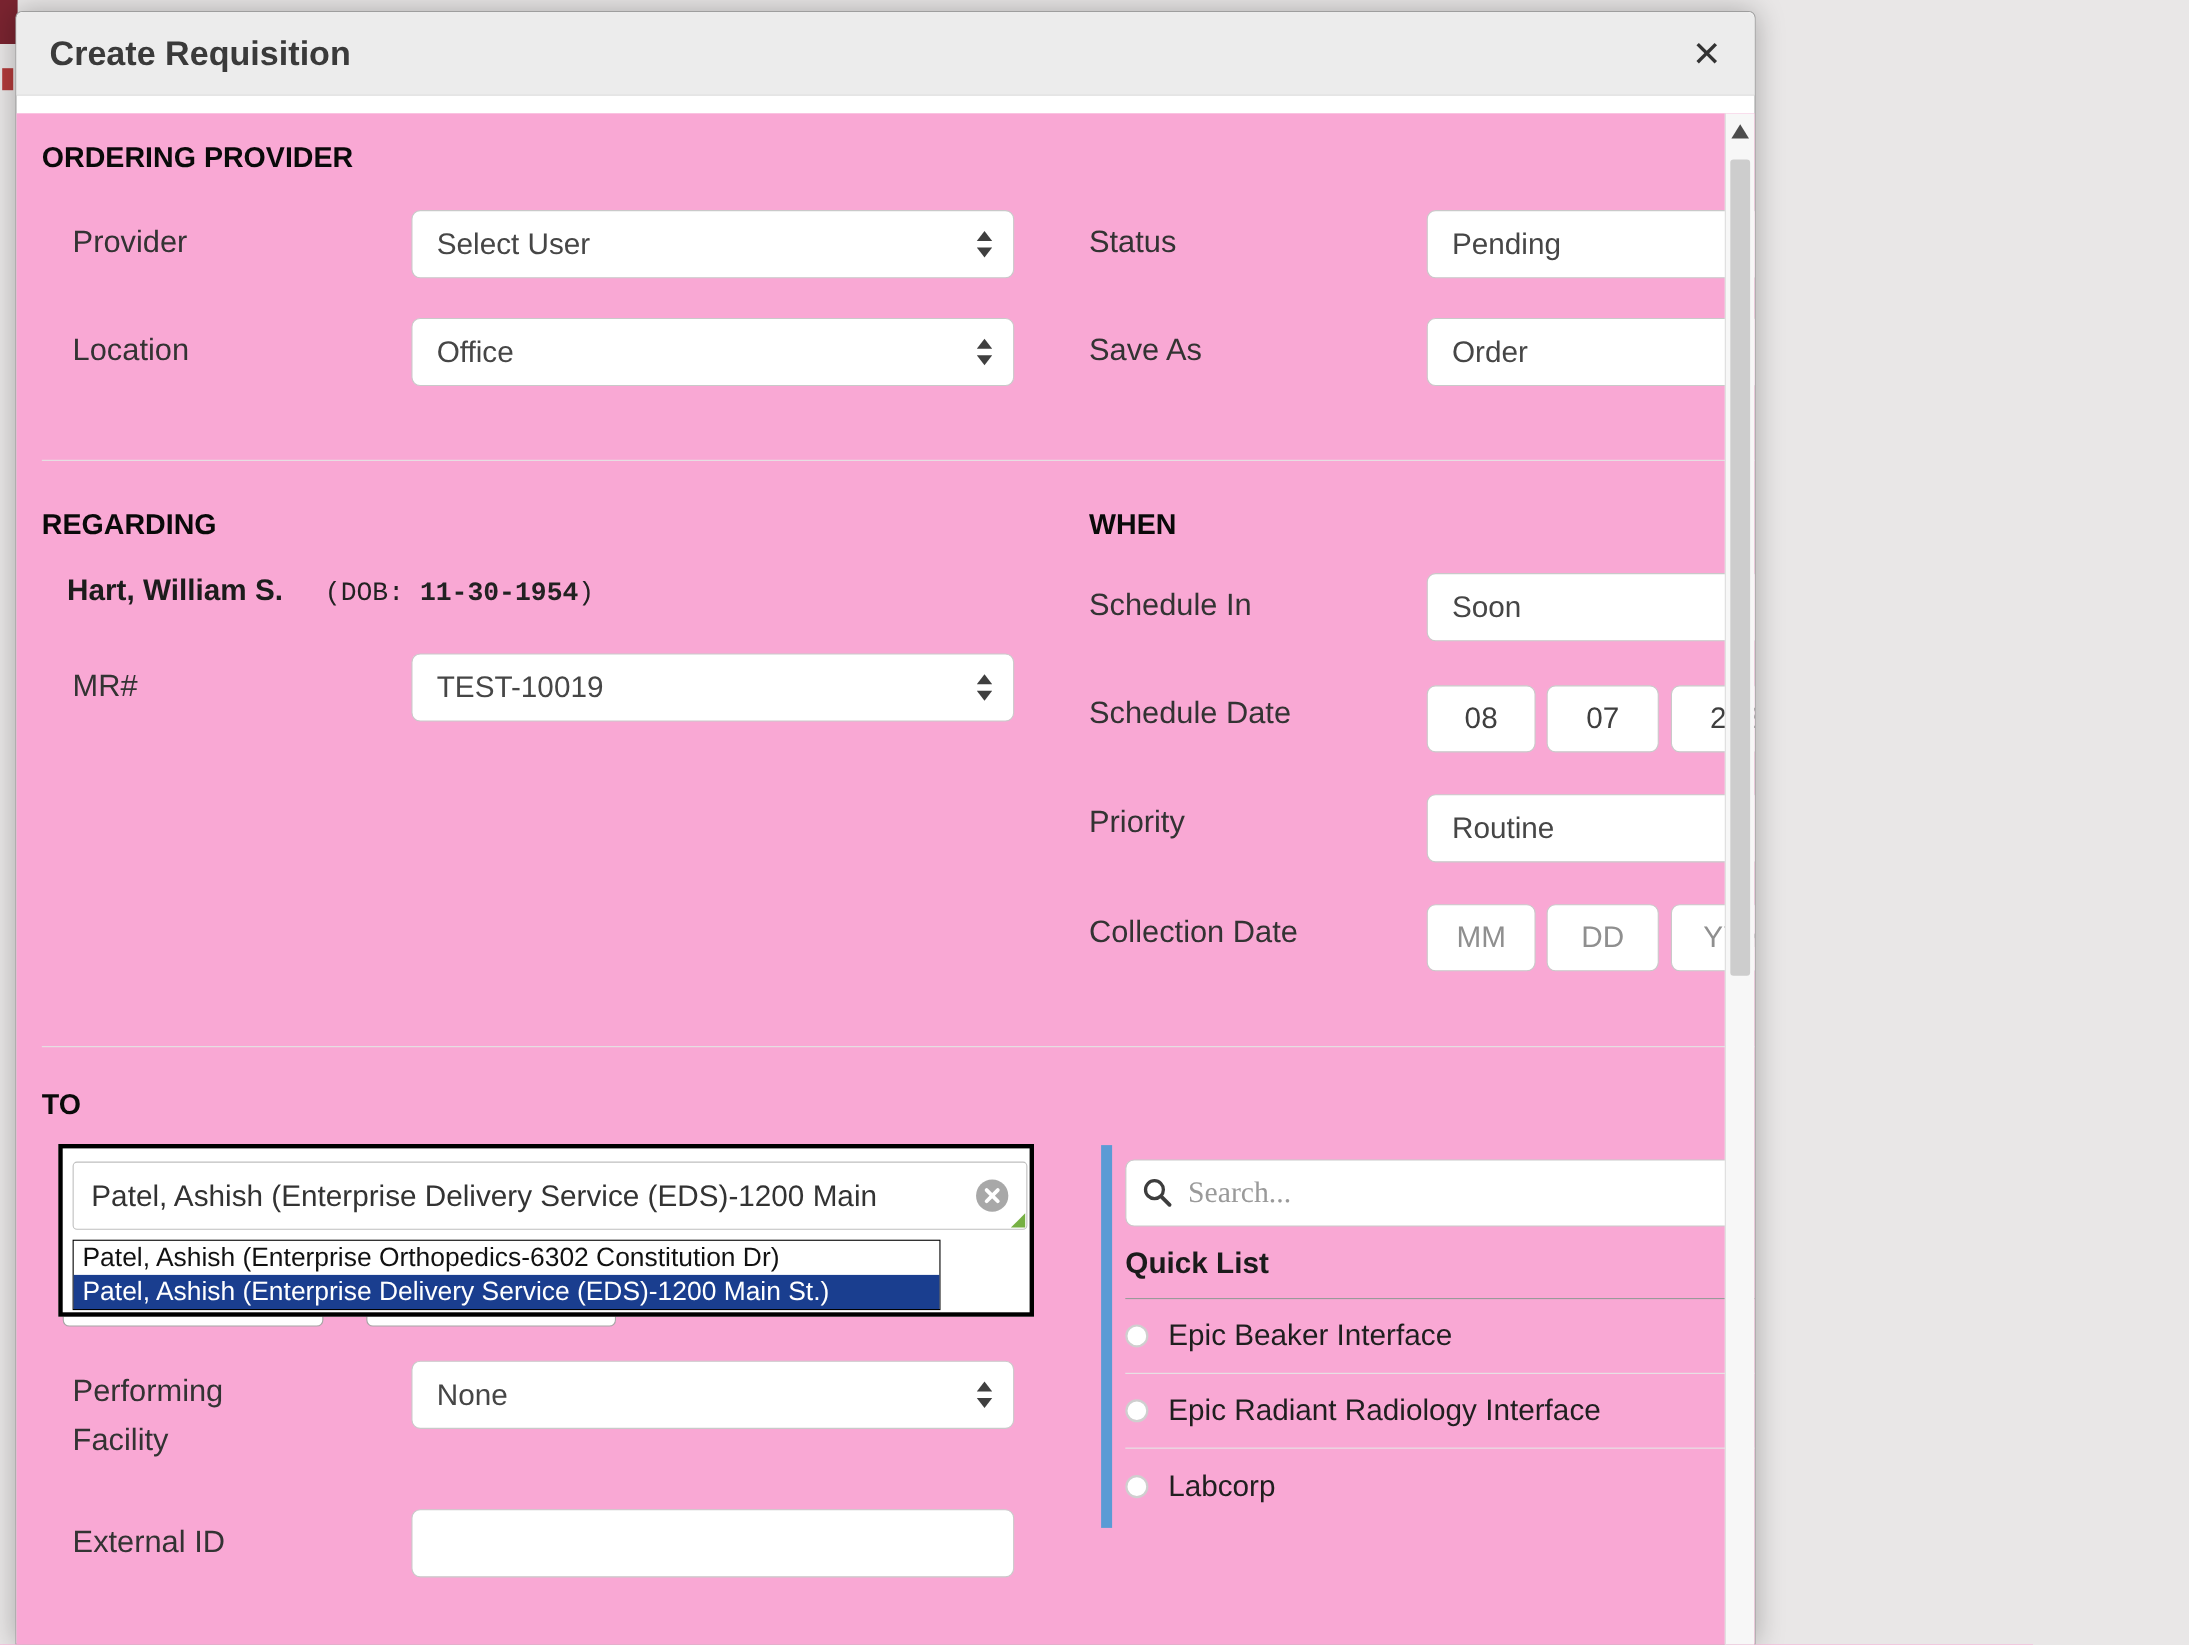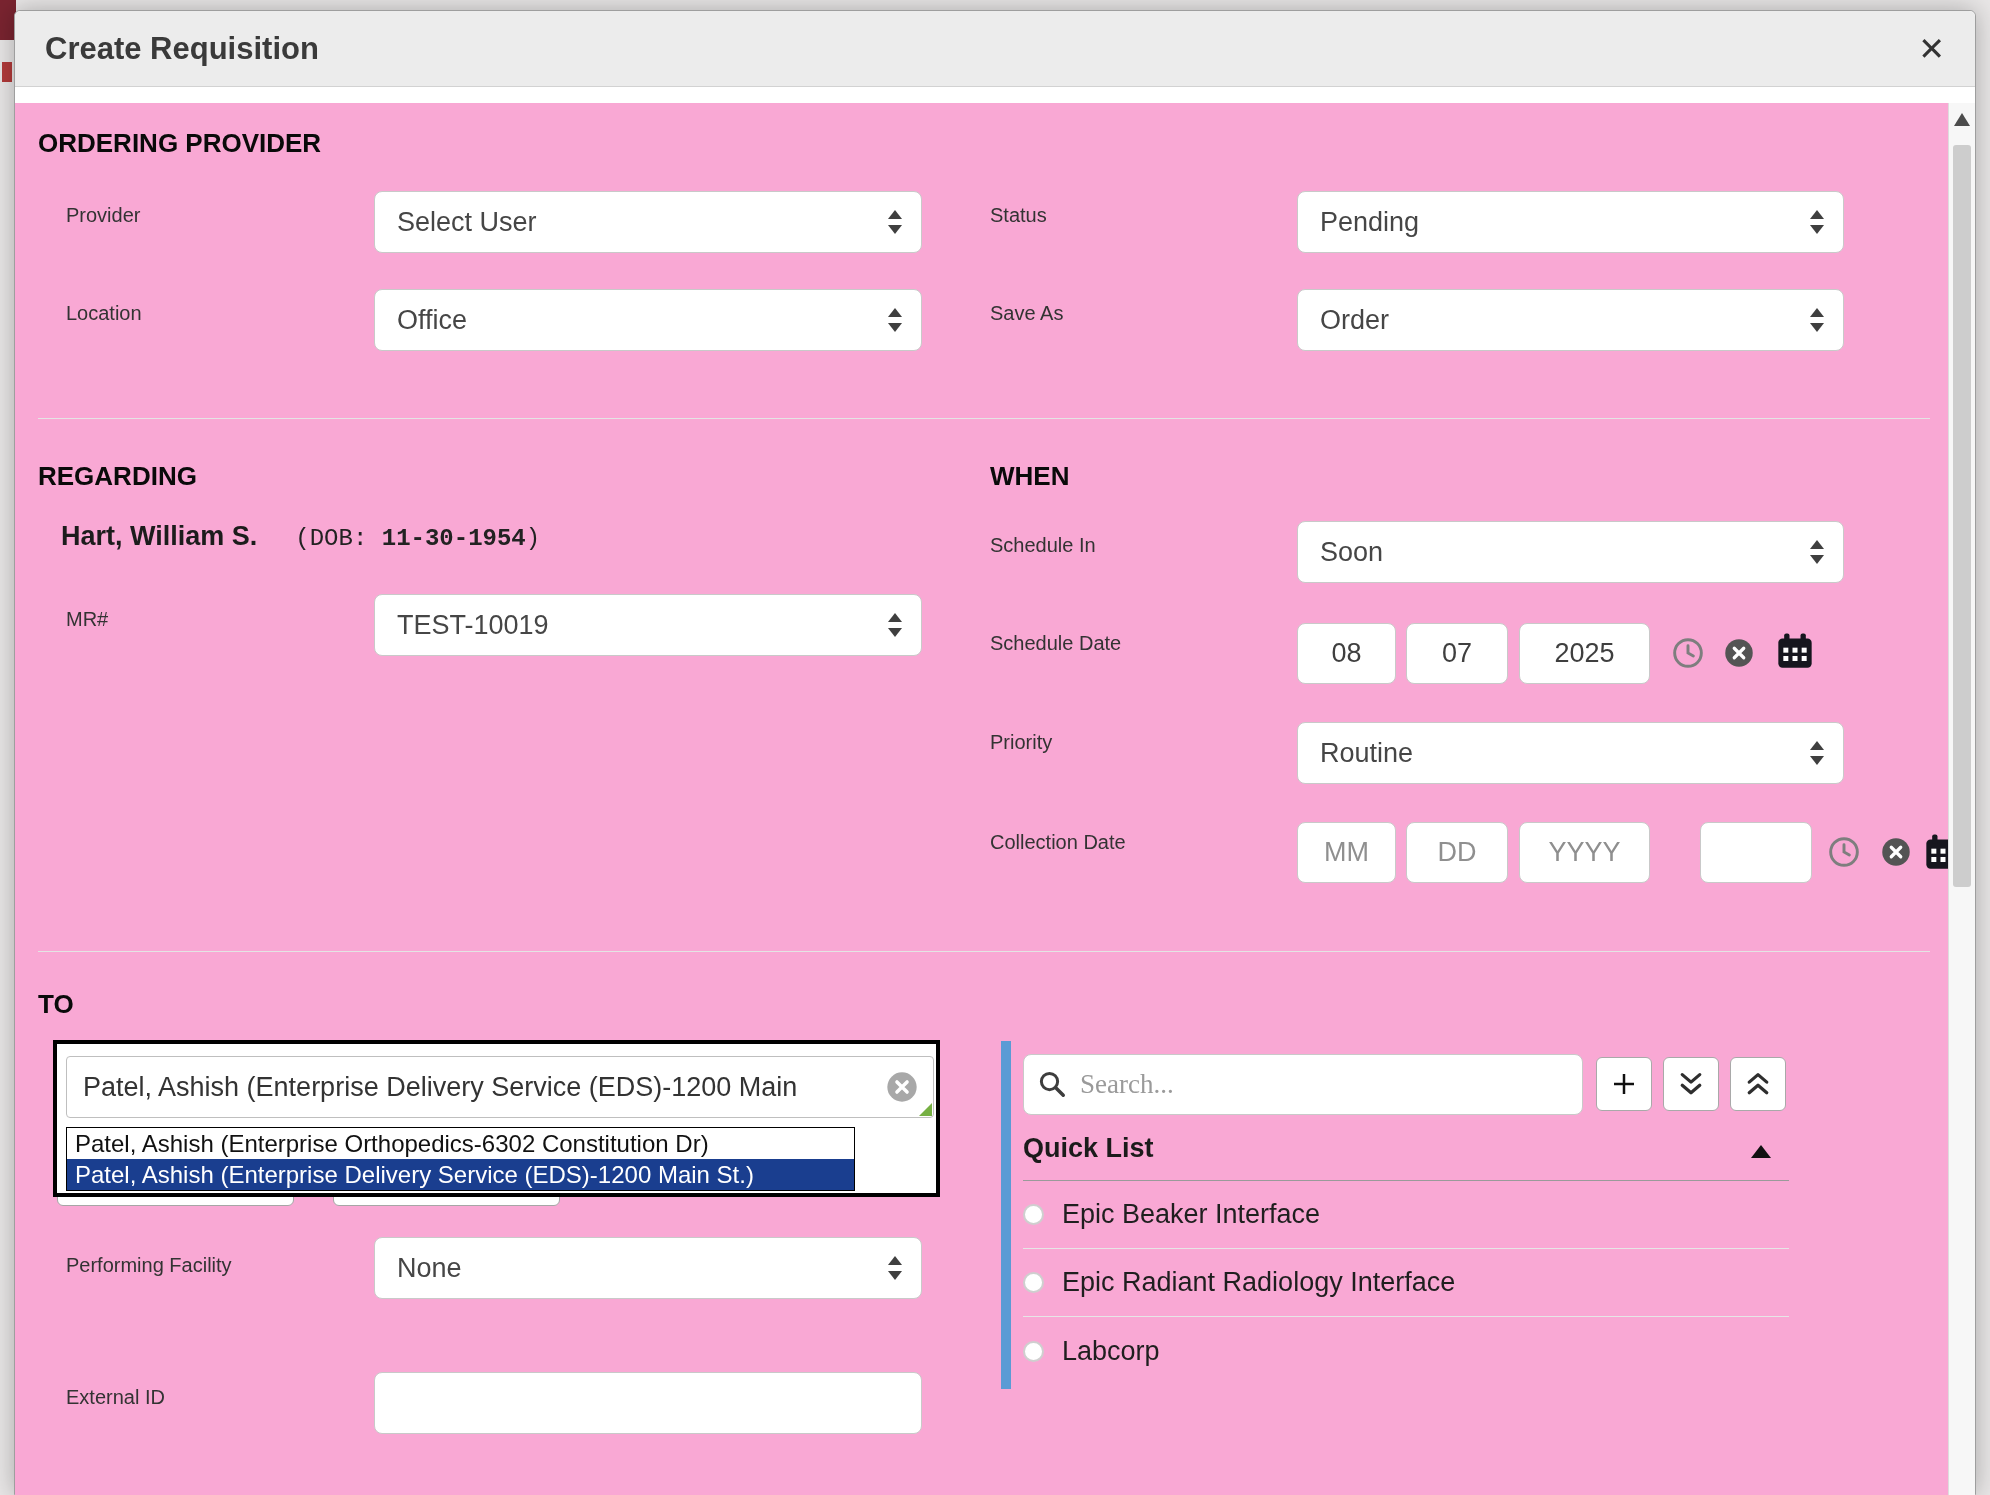--- a/index.html
+++ b/index.html
@@ -7,34 +7,34 @@
   body {
     position: relative;
     background: #e9e7e7;
     font-family: "Liberation Sans", sans-serif;
     overflow: hidden;
   }
   .bg-corner { position:absolute; left:0; top:0; width:16px; height:40px; background:#7a2430; }
   .bg-mark   { position:absolute; left:2px; top:62px; width:10px; height:20px; background:#b23a3a; }
 
   .modal {
-    position:absolute; left:14px; top:10px; width:1962px; height:1485px;
+    position:absolute; left:14px; top:10px; width:1582px; height:1485px;
     background:#fff; border:1px solid #9e9e9e; border-radius:6px 6px 0 0;
     box-shadow:0 0 26px rgba(0,0,0,.28);
   }
   .modal-header {
     height:76px; background:#ececec; border-bottom:1px solid #d2d2d2;
     border-radius:6px 6px 0 0; display:flex; align-items:center; padding:0 30px;
   }
   .modal-title { font-size:31px; font-weight:bold; color:#3a3a3a; }
   .modal-close { margin-left:auto; font-size:32px; color:#333; cursor:pointer; line-height:1; }
   .modal-body { position:relative; height:1407px; background:#f9a8d4; overflow:hidden;margin-top:16px; }
 
   .sec-h { position:absolute; font-size:26px; font-weight:bold; color:#0a0a0a; white-space:nowrap; }
-  .lbl   { position:absolute; font-size:20px; color:#333; }
+  .lbl   { position:absolute; font-size:28px; color:#333; }
   .divider { position:absolute; left:23px; width:1892px; height:1px; background:#e4e4e4; }
 
   .select {
     position:absolute; height:62px; background:#fff; border:1px solid #c9c9c9;
     border-radius:8px; display:flex; align-items:center; padding:0 60px 0 22px; cursor:pointer;text-align:center;
   }
   .select-value { font-size:27px; color:#464646; white-space:nowrap; }
   .caret { position:absolute; right:16px; top:50%; transform:translateY(-50%); width:20px; height:30px; }
 
   [data-icon] { display:block; }

